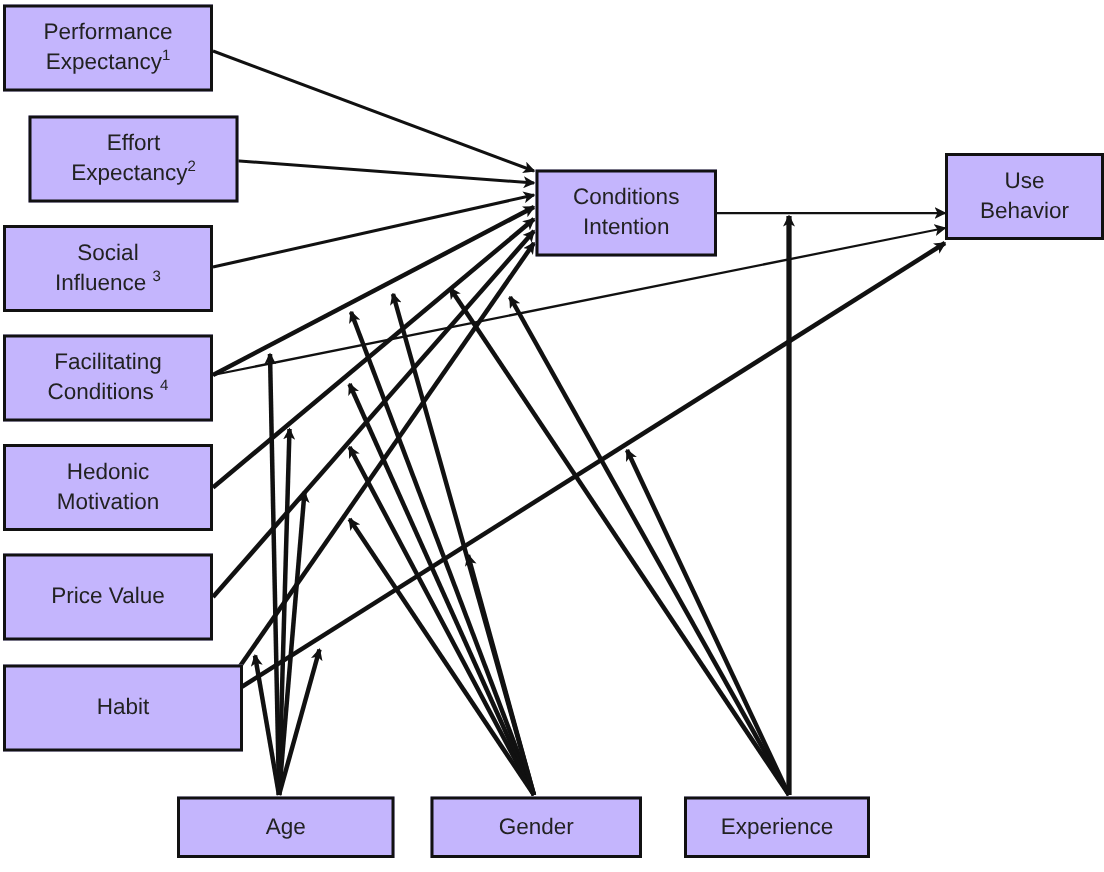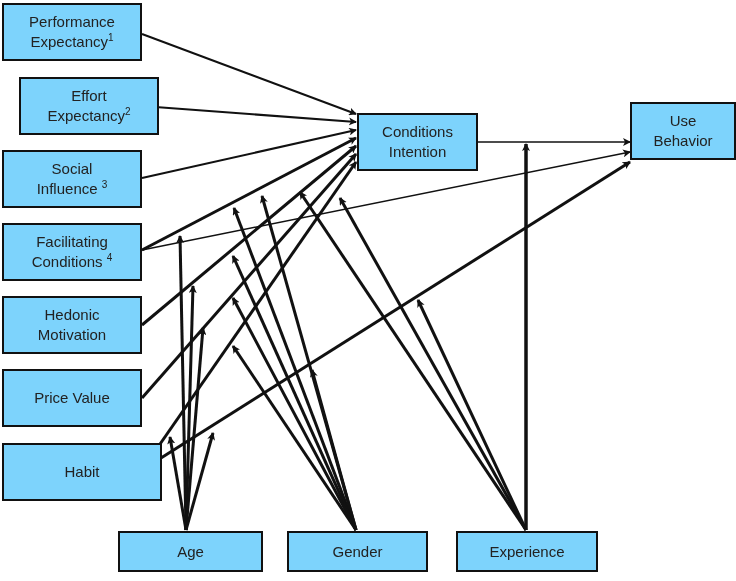--- a/index.html
+++ b/index.html
@@ -1,18 +1,18 @@
 <!DOCTYPE html>
 <html><head>
 <meta charset="utf-8">
 <style>
   html,body{margin:0;padding:0;background:#fff;}
   body{width:736px;height:581px;position:relative;overflow:hidden;font-family:"Liberation Sans",sans-serif;color:#222;}
   svg{position:absolute;left:0;top:0;}
-  .box{position:absolute;border:2px solid #111;background:#7dd3fc;box-sizing:border-box;display:flex;align-items:center;justify-content:center;text-align:center;font-size:15px;line-height:20px;}
+  .box{position:absolute;border:2px solid #111;background:#c4b5fd;box-sizing:border-box;display:flex;align-items:center;justify-content:center;text-align:center;font-size:15px;line-height:20px;}
   .box span{display:block;}
   sup{font-size:10px;line-height:0;}
 </style>
 </head>
 <body>
 
 <svg width="736" height="581">
   <defs>
     <marker id="ah" markerWidth="8" markerHeight="8" refX="7" refY="4" orient="auto" markerUnits="userSpaceOnUse">
       <path d="M0,0 L8,4 L0,8 L2,4 Z" fill="#111"></path>
@@ -100,15 +100,15 @@
       <span>Behavior</span>
     </div>
 </div>
 
 <div class="box" style="left:118px;top:531px;width:145px;height:41px;">
   <span>Age</span>
 </div>
 <div class="box" style="left:287px;top:531px;width:141px;height:41px;">
   <span>Gender</span>
 </div>
-<div class="box" style="left:456px;top:531px;width:142px;height:41px;">
+<div class="box" style="left:456px;top:531px;width:124px;height:41px;">
   <span>Experience</span>
 </div>
 
 </body></html>

